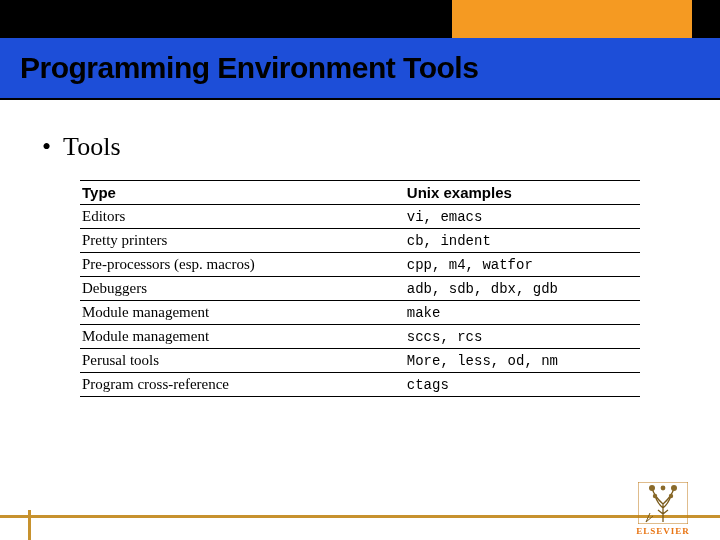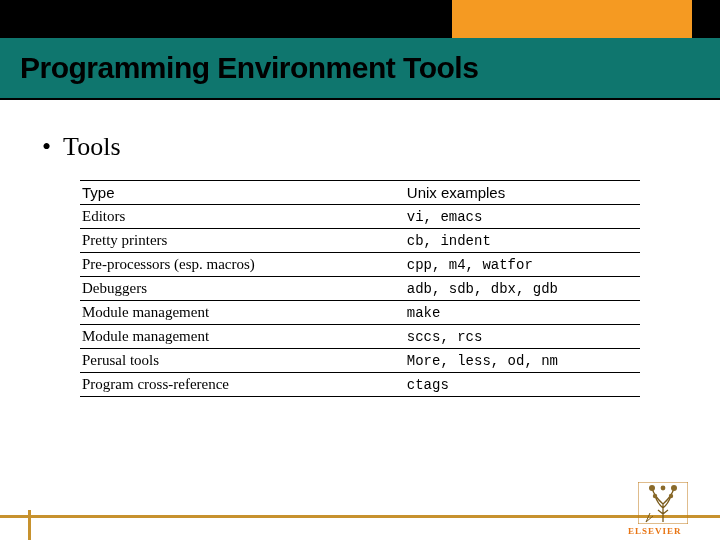--- a/index.html
+++ b/index.html
@@ -18,21 +18,21 @@
   }
   .orange-box {
     position: absolute;
     top: 0;
     right: 28px;
     width: 240px;
     height: 38px;
     background: #f59a22;
   }
   .title-bar {
-    background: #0f766e;
+    background: #1d4ed8;
     height: 62px;
     width: 100%;
     display: flex;
     align-items: center;
     padding-left: 20px;
     border-bottom: 2px solid #000;
   }
   .title-bar h1 {
     font-family: Arial, Helvetica, sans-serif;
     font-weight: 900;
@@ -56,21 +56,21 @@
     font-size: 15px;
   }
   th, td {
     text-align: left;
     padding: 3px 8px 3px 2px;
     border-bottom: 1.2px solid #000;
     vertical-align: bottom;
   }
   thead th {
     font-family: Arial, Helvetica, sans-serif;
-    font-weight: normal;
+    font-weight: bold;
     border-top: 1.2px solid #000;
     border-bottom: 1.2px solid #000;
   }
   td.type {
     font-family: 'Times New Roman', serif;
     width: 58%;
   }
   td.example {
     font-family: 'Courier New', Courier, monospace;
     font-size: 14px;
@@ -89,21 +89,21 @@
     bottom: 0;
     width: 3px;
     height: 30px;
     background: #c7922e;
   }
   .logo {
     position: absolute;
     right: 22px;
     bottom: 4px;
     width: 70px;
-    text-align: left;
+    text-align: center;
     font-family: Georgia, serif;
     font-size: 9px;
     letter-spacing: 1px;
     color: #e87514;
     font-weight: bold;
   }
   .logo svg { display: block; margin: 0 auto 2px; }
 </style>
 </head>
 <body>

